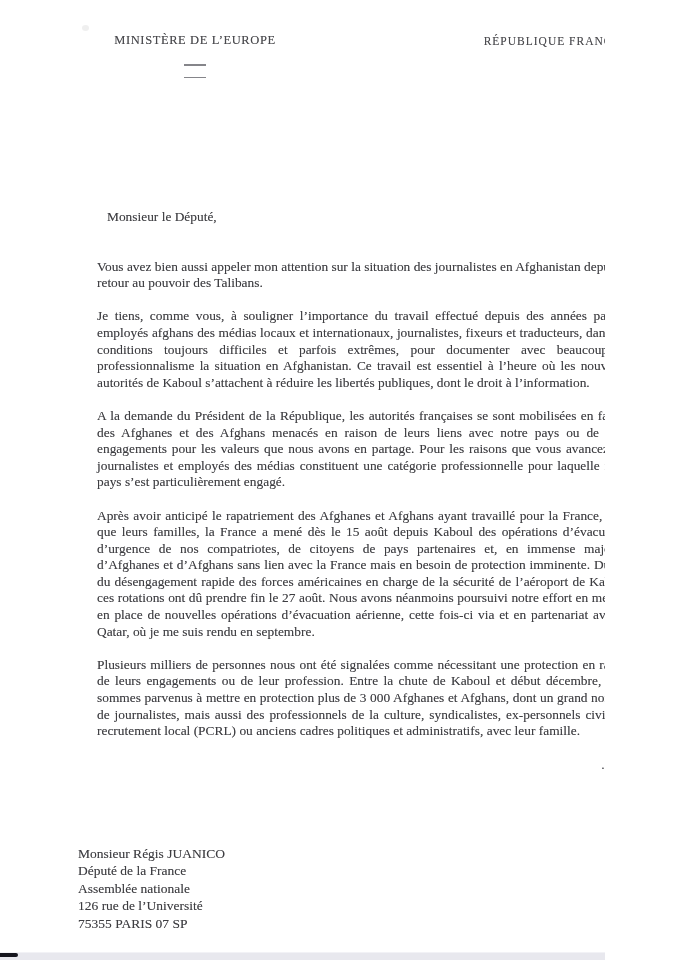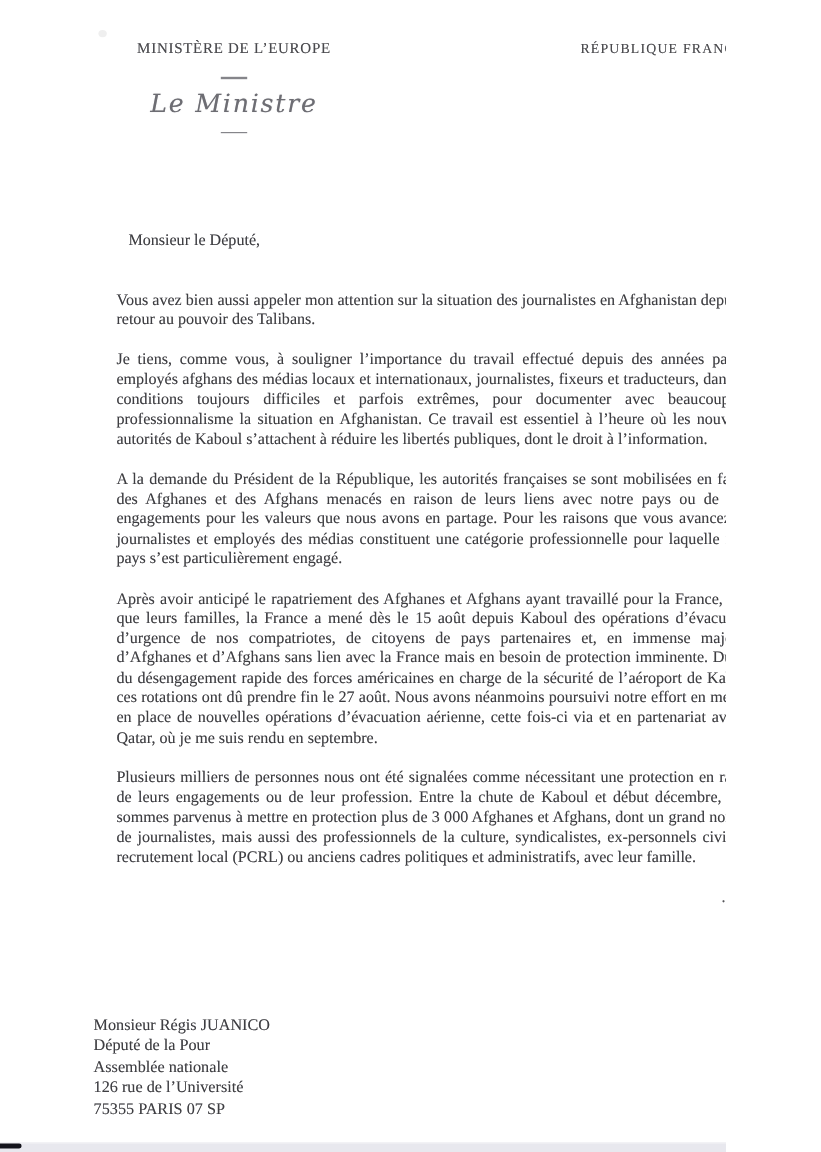--- a/index.html
+++ b/index.html
@@ -93,21 +93,21 @@
     letter-spacing: 1px;
     color: #96969e;
     position: relative;
     top: -0.5px;
   }
 
   
   .body-col {
     position: absolute;
     left: 97px;
-    top: 192px;
+    top: 209px;
     width: 535px;
     font-size: 13.4px;
     line-height: 16.6px;
     text-align: justify;
     color: #3e3e42;
     text-shadow: 0 0 0.5px rgba(62,62,66,0.42);
   }
   .salutation {
     margin: 0 0 33px 10px;
     text-align: left;
@@ -156,41 +156,40 @@
 </head>
 <body>
 
 <div class="page">
 
   <div class="scan-smudge"></div>
 
   <div class="lh-left">
     <div class="ministry-line">MINISTÈRE DE L’EUROPE</div>
     <div class="rule-dash"></div>
-    <div class="minister-script">Le Ministre</div>
     <div class="rule-dash lower"></div>
   </div>
 
   <div class="lh-right">
     <div class="republique">RÉPUBLIQUE FRANÇAISE</div>
   </div>
 
   <div class="body-col">
     <p class="salutation">Monsieur le Député,</p>
     <p class="para">Vous avez bien aussi appeler mon attention sur la situation des journalistes en Afghanistan depuis le retour au pouvoir des Talibans.</p>
     <p class="para">Je tiens, comme vous, à souligner l’importance du travail effectué depuis des années par les employés afghans des médias locaux et internationaux, journalistes, fixeurs et traducteurs, dans des conditions toujours difficiles et parfois extrêmes, pour documenter avec beaucoup de professionnalisme la situation en Afghanistan. Ce travail est essentiel à l’heure où les nouvelles autorités de Kaboul s’attachent à réduire les libertés publiques, dont le droit à l’information.</p>
     <p class="para">A la demande du Président de la République, les autorités françaises se sont mobilisées en faveur des Afghanes et des Afghans menacés en raison de leurs liens avec notre pays ou de leurs engagements pour les valeurs que nous avons en partage. Pour les raisons que vous avancez, les journalistes et employés des médias constituent une catégorie professionnelle pour laquelle notre pays s’est particulièrement engagé.</p>
     <p class="para">Après avoir anticipé le rapatriement des Afghanes et Afghans ayant travaillé pour la France, ainsi que leurs familles, la France a mené dès le 15 août depuis Kaboul des opérations d’évacuation d’urgence de nos compatriotes, de citoyens de pays partenaires et, en immense majorité, d’Afghanes et d’Afghans sans lien avec la France mais en besoin de protection imminente. Du fait du désengagement rapide des forces américaines en charge de la sécurité de l’aéroport de Kaboul, ces rotations ont dû prendre fin le 27 août. Nous avons néanmoins poursuivi notre effort en mettant en place de nouvelles opérations d’évacuation aérienne, cette fois-ci via et en partenariat avec le Qatar, où je me suis rendu en septembre.</p>
     <p class="para">Plusieurs milliers de personnes nous ont été signalées comme nécessitant une protection en raison de leurs engagements ou de leur profession. Entre la chute de Kaboul et début décembre, nous sommes parvenus à mettre en protection plus de 3 000 Afghanes et Afghans, dont un grand nombre de journalistes, mais aussi des professionnels de la culture, syndicalistes, ex-personnels civils de recrutement local (PCRL) ou anciens cadres politiques et administratifs, avec leur famille.</p>
     <div class="continuation">.../...</div>
   </div>
 
   <div class="recipient">
     <div>Monsieur Régis JUANICO</div>
-    <div>Député de la Pour</div>
+    <div>Député de la France</div>
     <div>Assemblée nationale</div>
     <div>126 rue de l’Université</div>
     <div>75355 PARIS 07 SP</div>
   </div>
 
   <div class="bottom-strip">
     <div class="bottom-bar"></div>
   </div>
 
 </div>

